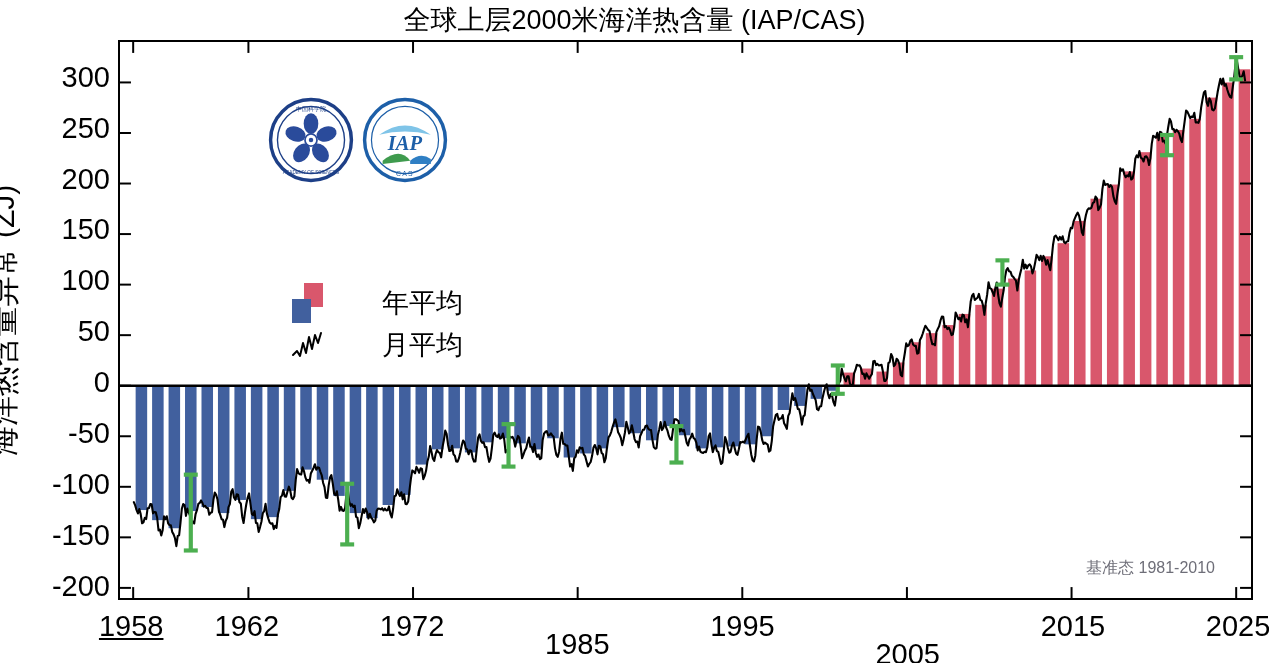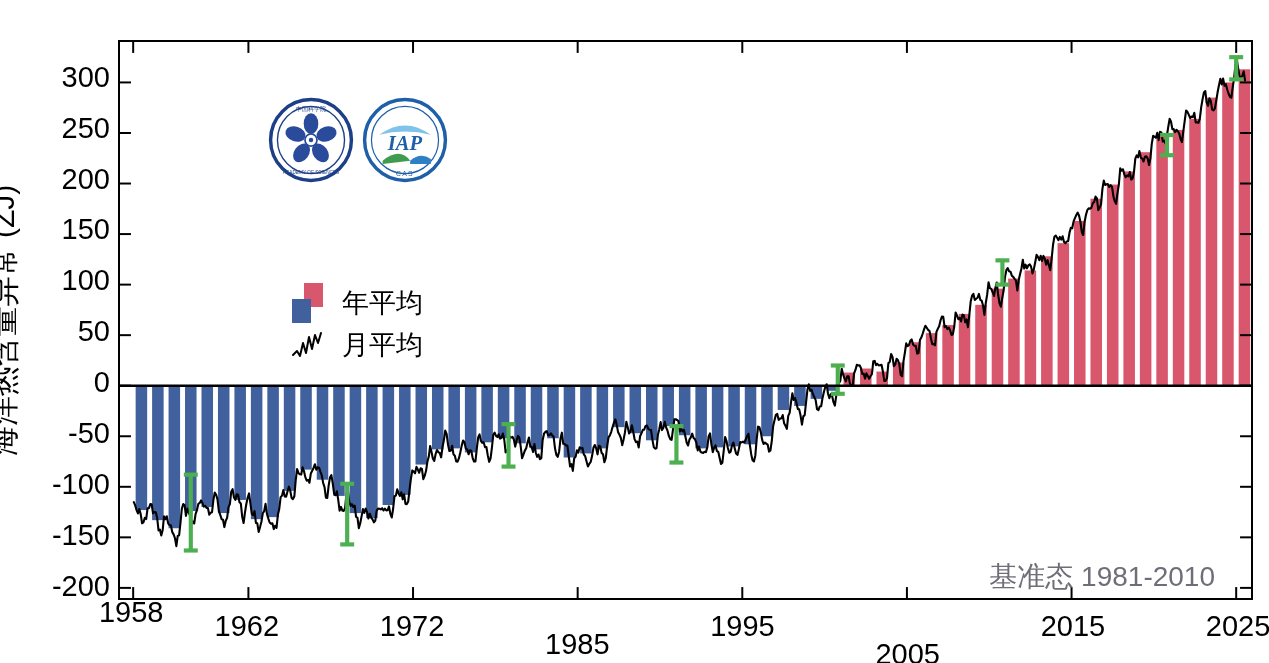--- a/index.html
+++ b/index.html
@@ -36,65 +36,66 @@
     font-size:29px;color:#000;white-space:nowrap;
   }
   .ytick-wrap{position:absolute;left:0;top:0;width:1269px;height:663px;}
   .xtick-label{
     position:absolute;text-align:center;font-size:29px;color:#000;
     white-space:nowrap;width:140px;
   }
 
   
   #legend{position:absolute;left:170px;top:240px;}
-  .legend-row{display:flex;align-items:center;height:42px;}
+  .legend-row{display:flex;align-items:center;height:42px;gap:40px;}
   .legend-swatch{position:relative;width:40px;height:40px;margin-right:12px;}
   .sw-red{position:absolute;left:14px;top:0px;width:19px;height:24px;background:#d9576c;}
   .sw-blue{position:absolute;left:2px;top:16px;width:19px;height:24px;background:#41609e;}
   .legend-text{font-size:27px;color:#000;white-space:nowrap;}
   .legend-line{width:40px;height:40px;margin-right:12px;}
 
   
   #note-baseline{
     position:absolute;right:36px;top:516px;text-align:right;
-    font-size:28px;color:#6e6e78;white-space:nowrap;
+    font-size:16px;color:#6e6e78;white-space:nowrap;
   }
   #note-unit{
     position:absolute;right:36px;top:552px;text-align:right;
     font-size:22px;color:#6e6e78;white-space:nowrap;
   }
   #note-unit sup{font-size:14px;vertical-align:super;}
 
   
   #logos{position:absolute;left:148px;top:55px;width:180px;height:92px;}
   .logo{position:absolute;top:0;width:86px;height:86px;}
   #logo-cas{left:0;}
   #logo-iap{left:94px;}
 </style>
 </head>
 <body>
 
 <div id="figure">
 
+  <div id="chart-title">全球上层2000米海洋热含量  (IAP/CAS)</div>
 
   <div class="ytick-wrap" id="ytick-holder">
       <div class="ytick-label" style="top: 60.7273px; right: 1159px;">300</div>
       <div class="ytick-label" style="top: 111.636px; right: 1159px;">250</div>
       <div class="ytick-label" style="top: 162.545px; right: 1159px;">200</div>
       <div class="ytick-label" style="top: 213.455px; right: 1159px;">150</div>
       <div class="ytick-label" style="top: 264.364px; right: 1159px;">100</div>
       <div class="ytick-label" style="top: 315.273px; right: 1159px;">50</div>
       <div class="ytick-label" style="top: 366.182px; right: 1159px;">0</div>
       <div class="ytick-label" style="top: 417.091px; right: 1159px;">-50</div>
       <div class="ytick-label" style="top: 468px; right: 1159px;">-100</div>
       <div class="ytick-label" style="top: 518.909px; right: 1159px;">-150</div>
       <div class="ytick-label" style="top: 569.818px; right: 1159px;">-200</div>
     </div>
   <div class="ytick-wrap" id="xtick-holder">
-      <div class="xtick-label" style="left: 61.2169px; top: 596px;">1958</div>
+      <div class="xtick-label" style="left: 61.2169px; top: 610px; text-decoration: underline;">1958</div>
       <div class="xtick-label" style="left: 176.865px; top: 610px;">1962</div>
       <div class="xtick-label" style="left: 342.076px; top: 610px;">1972</div>
       <div class="xtick-label" style="left: 507.287px; top: 628px;">1985</div>
       <div class="xtick-label" style="left: 672.498px; top: 610px;">1995</div>
       <div class="xtick-label" style="left: 837.709px; top: 610px; margin-top: 28px;">2005</div>
       <div class="xtick-label" style="left: 1002.92px; top: 610px;">2015</div>
       <div class="xtick-label" style="left: 1168.13px; top: 610px;">2025</div>
     </div>
 
   <div id="plot-area">

